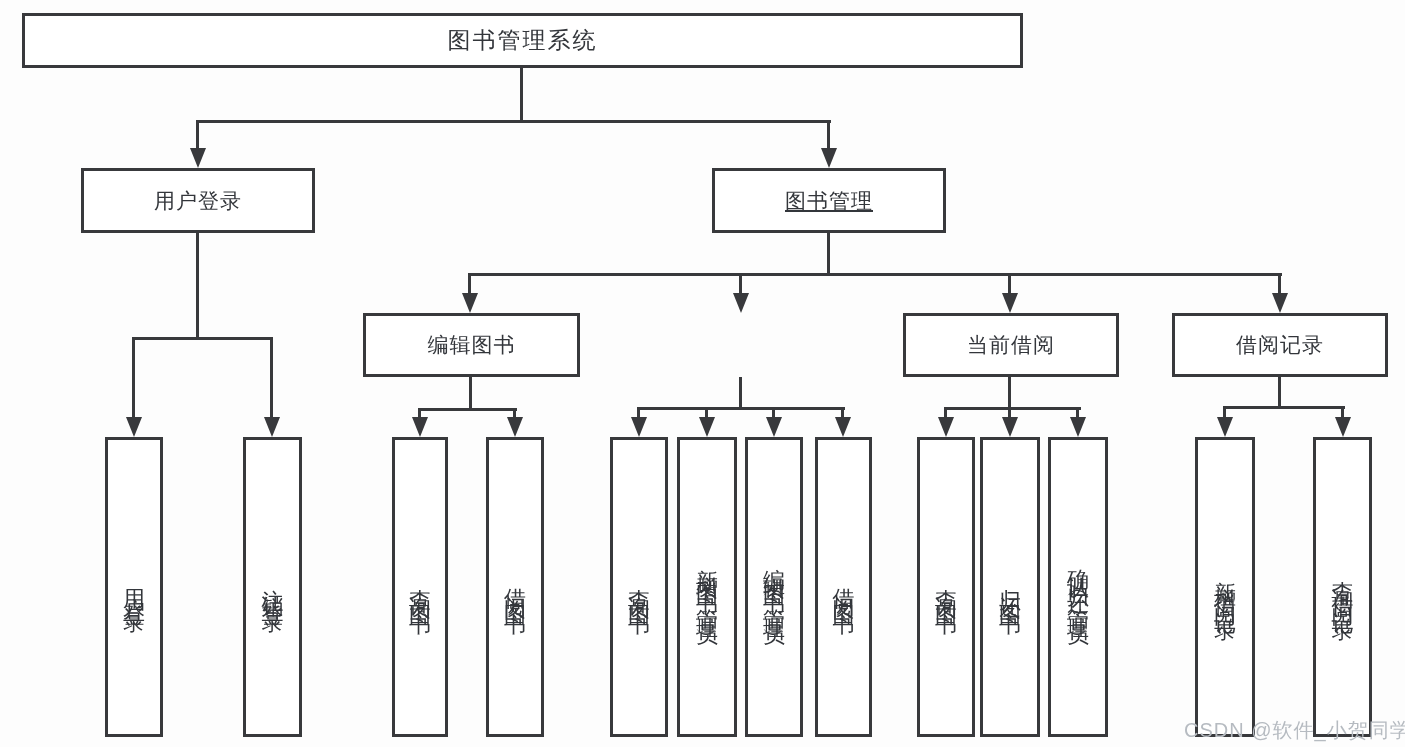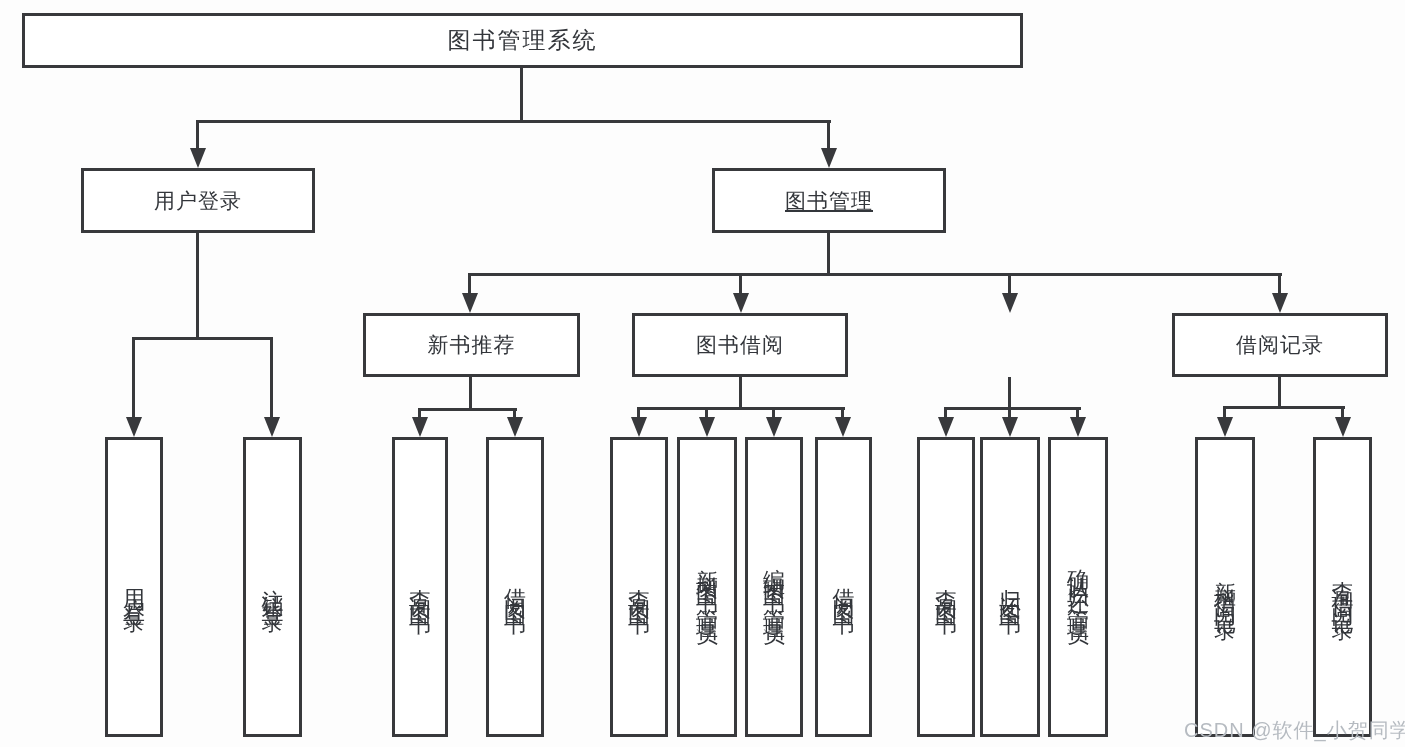--- a/index.html
+++ b/index.html
@@ -135,24 +135,24 @@
   </div>
 
   <div class="box hbox" style="left:81px; top:168px; width:234px; height:65px;">
     <span>用户登录</span>
   </div>
   <div class="box hbox" style="left:712px; top:168px; width:234px; height:65px;text-decoration:underline;">
     <span>图书管理</span>
   </div>
 
   <div class="box hbox" style="left:363px; top:313px; width:217px; height:64px;">
-    <span>新书推荐</span>
-  </div>
-  <div class="box hbox" style="left:632px; top:313px; width:216px; height:64px;">
-    <span>图书借阅</span>
+    <span>编辑图书</span>
+  </div>
+  <div class="box hbox" style="left:903px; top:313px; width:216px; height:64px;">
+    <span>当前借阅</span>
   </div>
   <div class="box hbox" style="left:1172px; top:313px; width:216px; height:64px;">
     <span>借阅记录</span>
   </div>
 
   <div class="box vbox" style="left:105px; top:437px; width:58px; height:300px;">
     <span>用户登录</span>
   </div>
   <div class="box vbox" style="left:243px; top:437px; width:59px; height:300px;">
     <span>注销登录</span>

